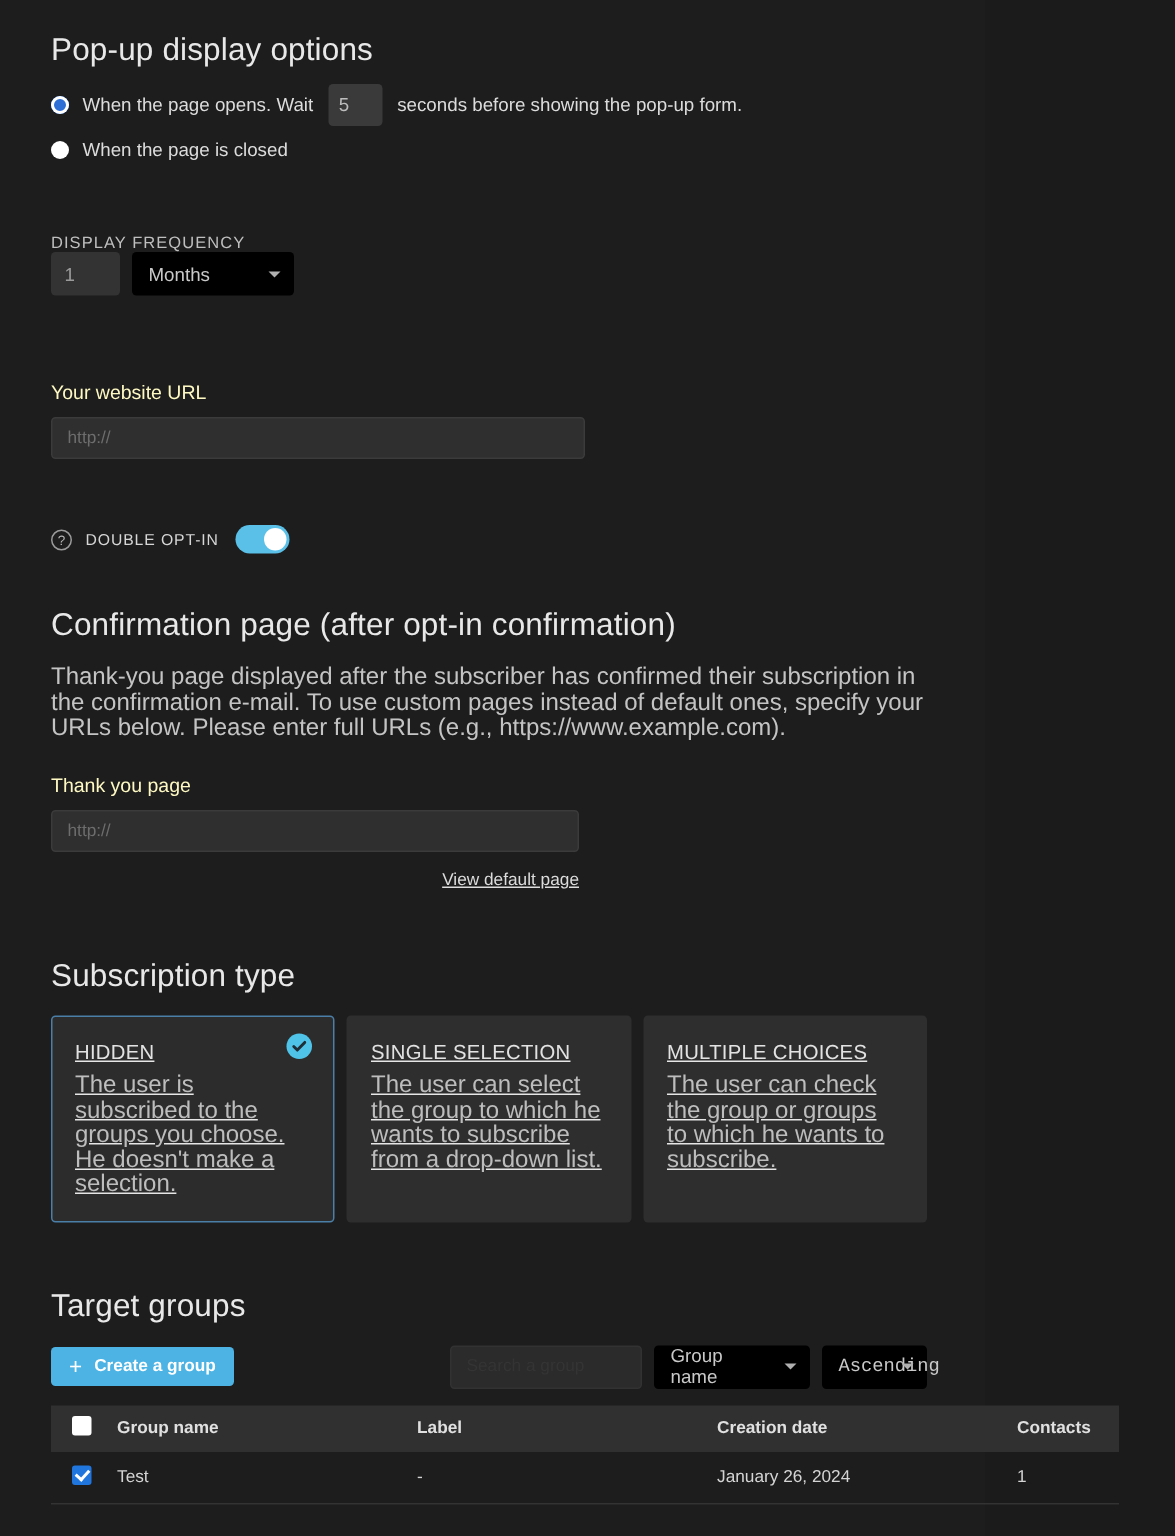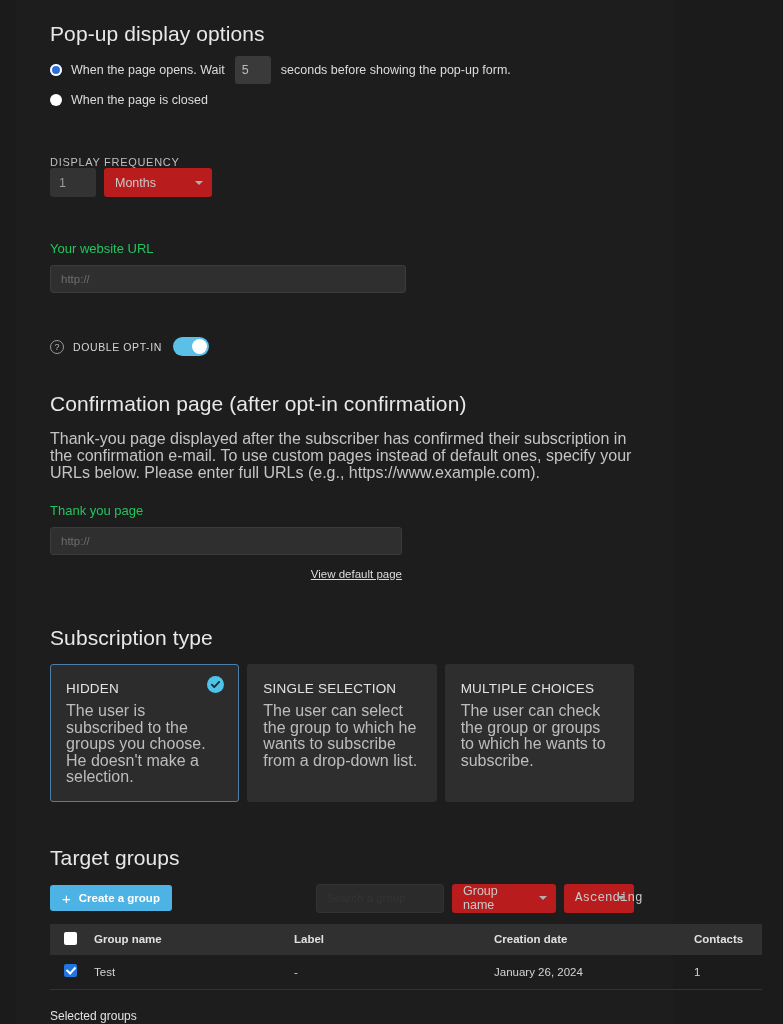--- a/index.html
+++ b/index.html
@@ -11,21 +11,21 @@
   body {
     width: 783px;
     height: 1024px;
     font-family: "Liberation Sans", sans-serif;
     color: #e6e6e6;
     overflow: hidden;
     position: relative;
   }
   .page {
     position: absolute;
-    left: 16px; top: 0;
+    left: 0; top: 0;
     width: 657px;
     height: 1024px;
     background: #1d1d1d;
     padding: 22px 39px 0 34px;
   }
 
   
   h2.section-title {
     font-size: 21px;
     font-weight: 400;
@@ -92,21 +92,21 @@
     border: none;
     border-radius: 3px;
     color: #9a9a9a;
     font-size: 12.5px;
     font-family: "Liberation Sans", sans-serif;
     padding: 0 9px;
   }
   .select {
     position: relative;
     height: 29px;
-    background: #b91c1c;
+    background: #000000;
     border-radius: 3px;
     display: flex;
     align-items: center;
     padding: 0 24px 0 11px;
     font-size: 12.5px;
     color: #c9c9c9;
   }
   .select .caret {
     position: absolute;
     right: 9px; top: 50%;
@@ -114,22 +114,23 @@
     width: 0; height: 0;
     border-left: 4px solid transparent;
     border-right: 4px solid transparent;
     border-top: 4px solid #b0b0b0;
   }
   .select.months { width: 108px; }
 
   
   .field-label {
     font-size: 13px;
-    color: #22c55e;
+    color: #fef9c3;
     margin-bottom: 9px;
+    margin-top: 13px;
   }
   .text-input {
     height: 28px;
     background: #2f2f2f;
     border: 1px solid #3b3b3b;
     border-radius: 3px;
     color: #d8d8d8;
     font-size: 11.5px;
     font-family: "Liberation Sans", sans-serif;
     padding: 0 10px;
@@ -194,20 +195,21 @@
 
   
   .cards { display: flex; gap: 8px; }
   .card {
     width: 236px;
     min-height: 106px;
     background: #2e2e2e;
     border-radius: 3px;
     padding: 17px 16px 16px 16px;
     position: relative;
+    text-decoration: underline;
   }
   .card.selected {
     background: #2c2c2c;
     border: 1px solid #4b7fa8;
     padding: 16px 15px 15px 15px;
   }
   .card-title {
     font-size: 13.5px;
     color: #e2e2e2;
     margin-bottom: 7px;

